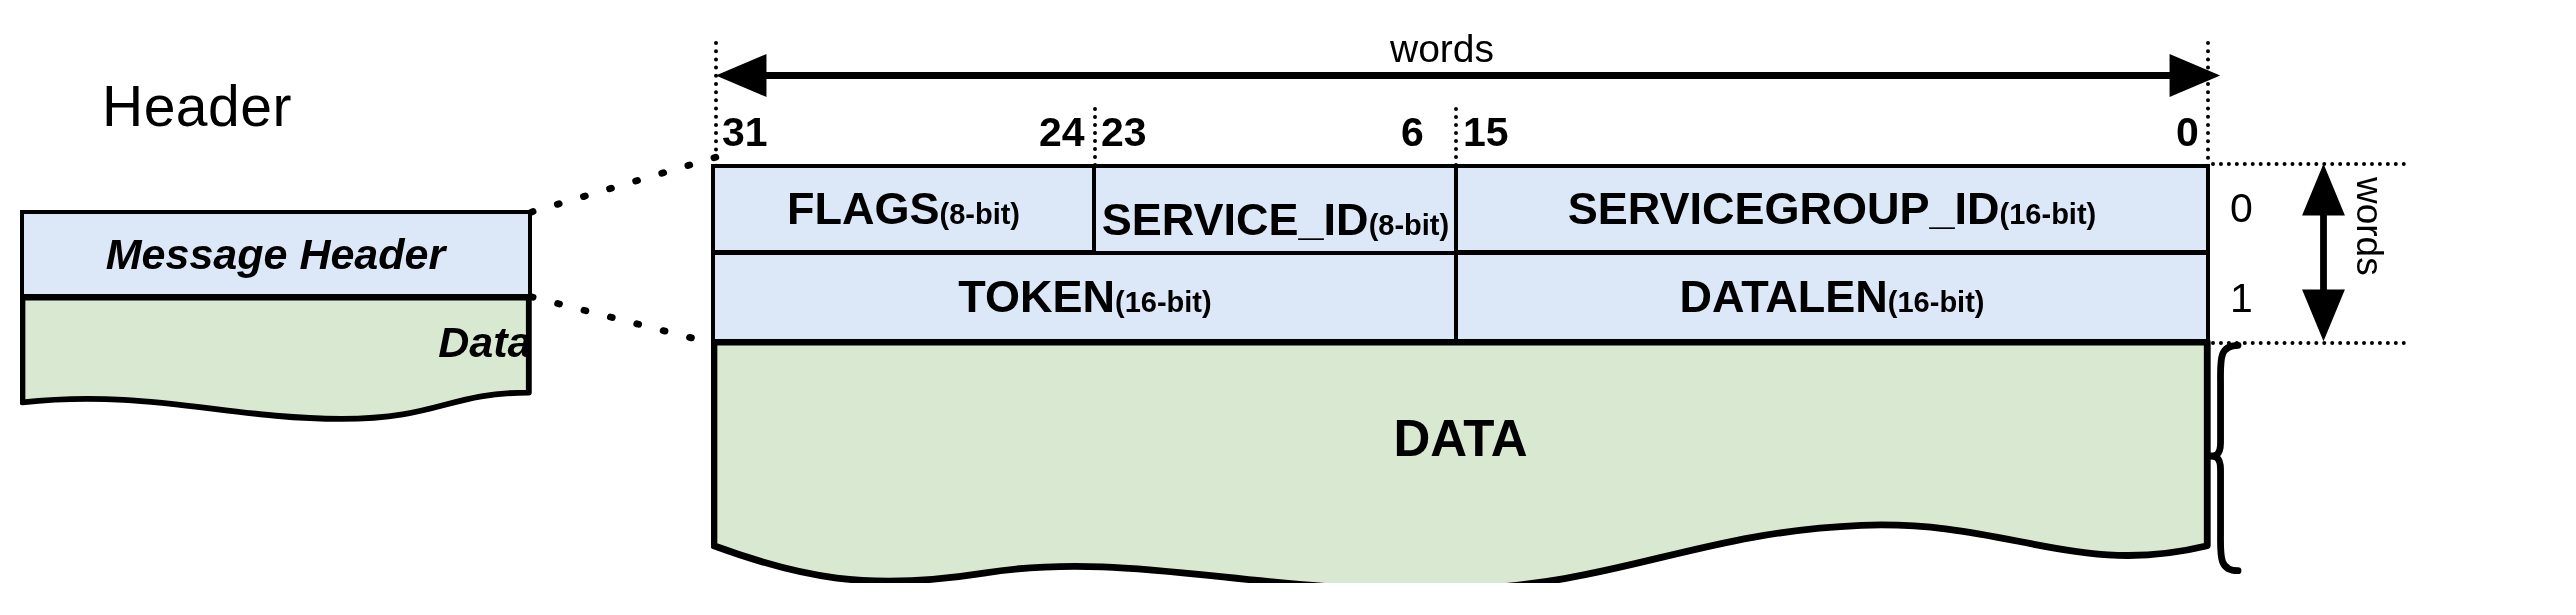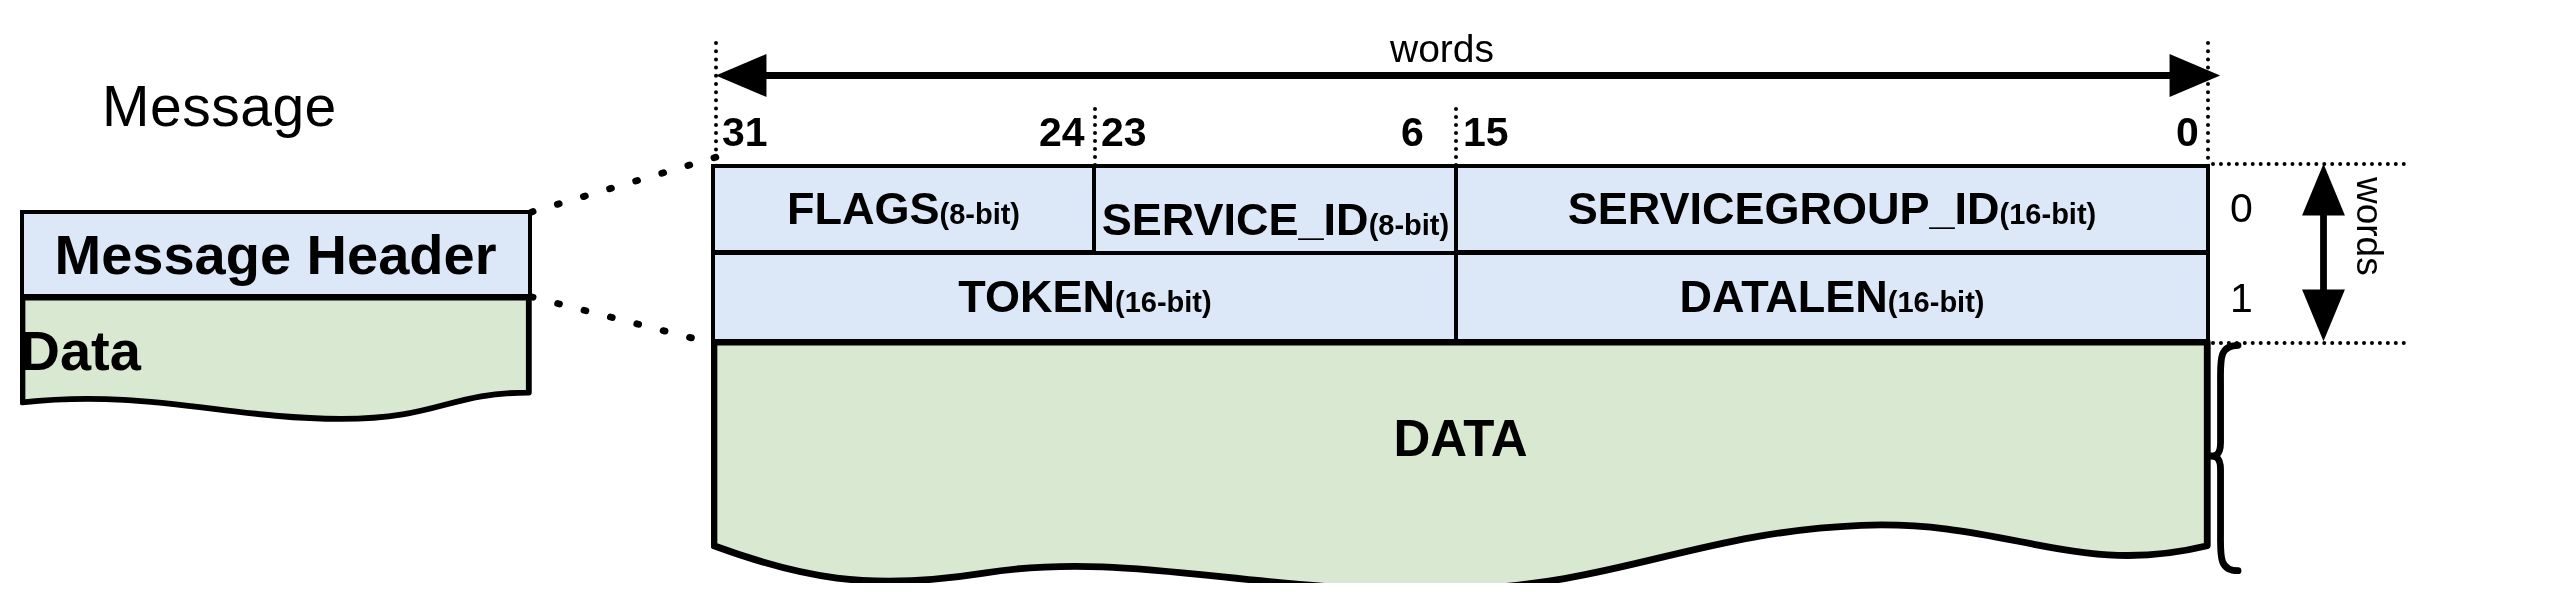--- a/index.html
+++ b/index.html
@@ -21,24 +21,25 @@
   .abs { position: absolute; }
 
   
   .title-text {
     font-size: 57px;
     font-weight: 400;
     letter-spacing: 0.5px;
     white-space: nowrap;
   }
   .block-label {
-    font-size: 56px;
-    font-weight: 700;
-    white-space: nowrap;
-    text-align: left;
+    font-size: 43px;
+    font-weight: 700;
+    white-space: nowrap;
+    text-align: right;
+    font-style: italic;
   }
   .bits-label {
     font-size: 39px;
     font-weight: 400;
     white-space: nowrap;
   }
   .tick-num {
     font-size: 41px;
     font-weight: 700;
     white-space: nowrap;
@@ -100,21 +101,21 @@
   .dotted-h {
     border-top: 4.9px dotted #000000;
     height: 0;
   }
 </style>
 </head>
 <body>
 
 <div id="stage">
 
-  <div class="abs title-text" style="left:102px; top:73px;">Message</div>
+  <div class="abs title-text" style="left:102px; top:73px;">Header</div>
 
   <div class="abs box blue" style="left:19.5px; top:210px; width:512px; height:88px;">
     <span class="block-label">Message Header</span>
   </div>
 
   <div class="abs" style="left:19.5px; top:295px; width:521px; height:127px;">
     <svg width="521" height="127" viewBox="0 0 535 130">
       <path d="M2.5,2.5 L522.5,2.5 L522.5,100
                C 440,100 430,127 330,127
                C 215,127 130,96 2.5,110 Z" fill="#d9e8d1" stroke="#000000" stroke-width="6" stroke-linejoin="round"></path>

